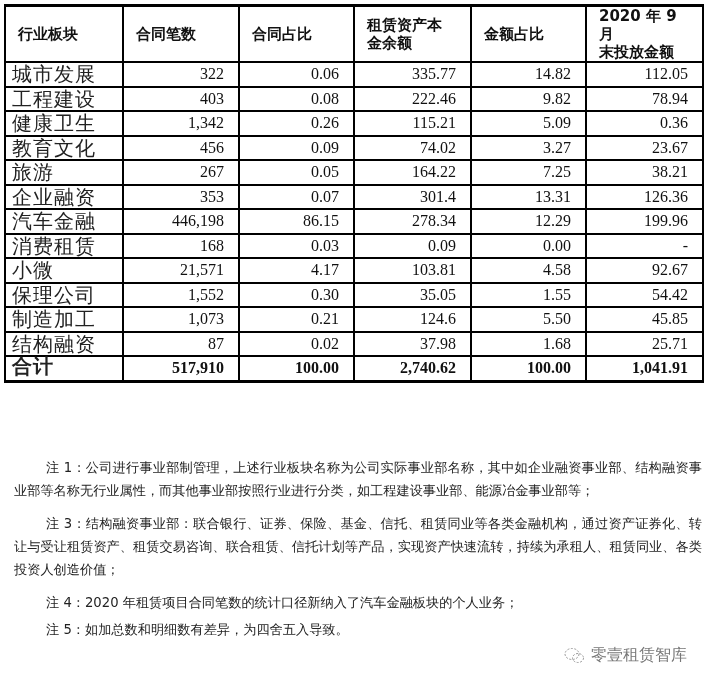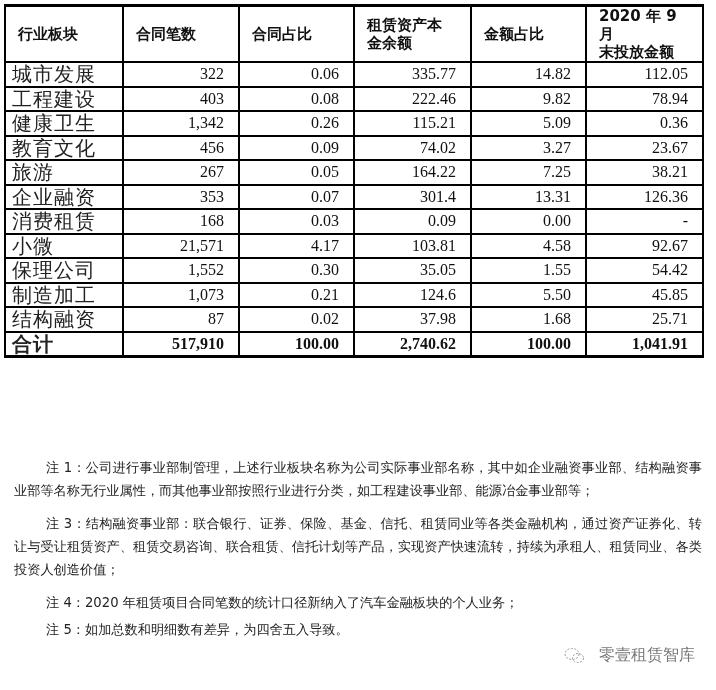--- a/index.html
+++ b/index.html
@@ -5,29 +5,29 @@
     html, body { margin: 0; padding: 0; background: #ffffff; }
     body { width: 716px; height: 690px; position: relative; overflow: hidden;
            font-family: "Liberation Serif", "DejaVu Serif", serif; color: #111; }
     .tbl-wrap { position: absolute; left: 4px; top: 4px; width: 698px; }
     table { border-collapse: collapse; width: 698px; table-layout: fixed; }
     th, td { border: 2px solid #000; padding: 0 6px; font-size: 16px; height: 22.5px; line-height: 20px; }
     th { font-family: "DejaVu Sans", "Liberation Sans", sans-serif; font-weight: bold; font-size: 15px; text-align: left; height: 41px; line-height: 18px; padding: 0 12px; }
     td.name { text-align: left; font-family: "DejaVu Sans", sans-serif; font-size: 20px; color: #222; letter-spacing: 1px; }
     td.num { text-align: right; padding-right: 14px; }
     tr.total td { font-weight: bold; }
-    tr.total td.name { font-family: Liberation Sans, sans-serif; margin-left: 8px; }
+    tr.total td.name { font-family: Liberation Mono, monospace; margin-left: 8px; }
     thead tr th { border-top: 3px solid #000; }
     tr.total td { border-bottom: 3px solid #000; }
     col.c0 { width: 118px; } col.c1 { width: 116px; } col.c2 { width: 115px; }
     col.c3 { width: 117px; } col.c4 { width: 115px; } col.c5 { width: 117px; }
     .notes { position: absolute; left: 14px; top: 456px; width: 688px; font-family: "DejaVu Sans", sans-serif; font-size: 13.2px; line-height: 23px; color: #222; }
     .note { margin: 0 0 10px 0; text-indent: 32px; text-align: justify; }
     .note.tight { margin-bottom: 4px; }
-    .watermark { position: absolute; left: 563px; top: 645px; display: flex; align-items: center; gap: 14px; color: #777; font-family: "DejaVu Sans", sans-serif; font-size: 16px; }
+    .watermark { position: absolute; left: 563px; top: 645px; display: flex; align-items: center; gap: 6px; color: #777; font-family: "DejaVu Sans", sans-serif; font-size: 16px; }
     .wm-icon { width: 22px; height: 18px; }
   </style>
 </head>
 <body>
 
 <div class="tbl-wrap">
   <table>
     <colgroup>
       <col class="c0">
         <col class="c1">
@@ -95,20 +95,28 @@
         </tr>
         <tr>
           <td class="name">企业融资</td>
           <td class="num">353</td>
           <td class="num">0.07</td>
           <td class="num">301.4</td>
           <td class="num">13.31</td>
           <td class="num">126.36</td>
         </tr>
         <tr>
+          <td class="name">汽车金融</td>
+          <td class="num">446,198</td>
+          <td class="num">86.15</td>
+          <td class="num">278.34</td>
+          <td class="num">12.29</td>
+          <td class="num">199.96</td>
+        </tr>
+        <tr>
           <td class="name">消费租赁</td>
           <td class="num">168</td>
           <td class="num">0.03</td>
           <td class="num">0.09</td>
           <td class="num">0.00</td>
           <td class="num">-</td>
         </tr>
         <tr>
           <td class="name">小微</td>
           <td class="num">21,571</td>

